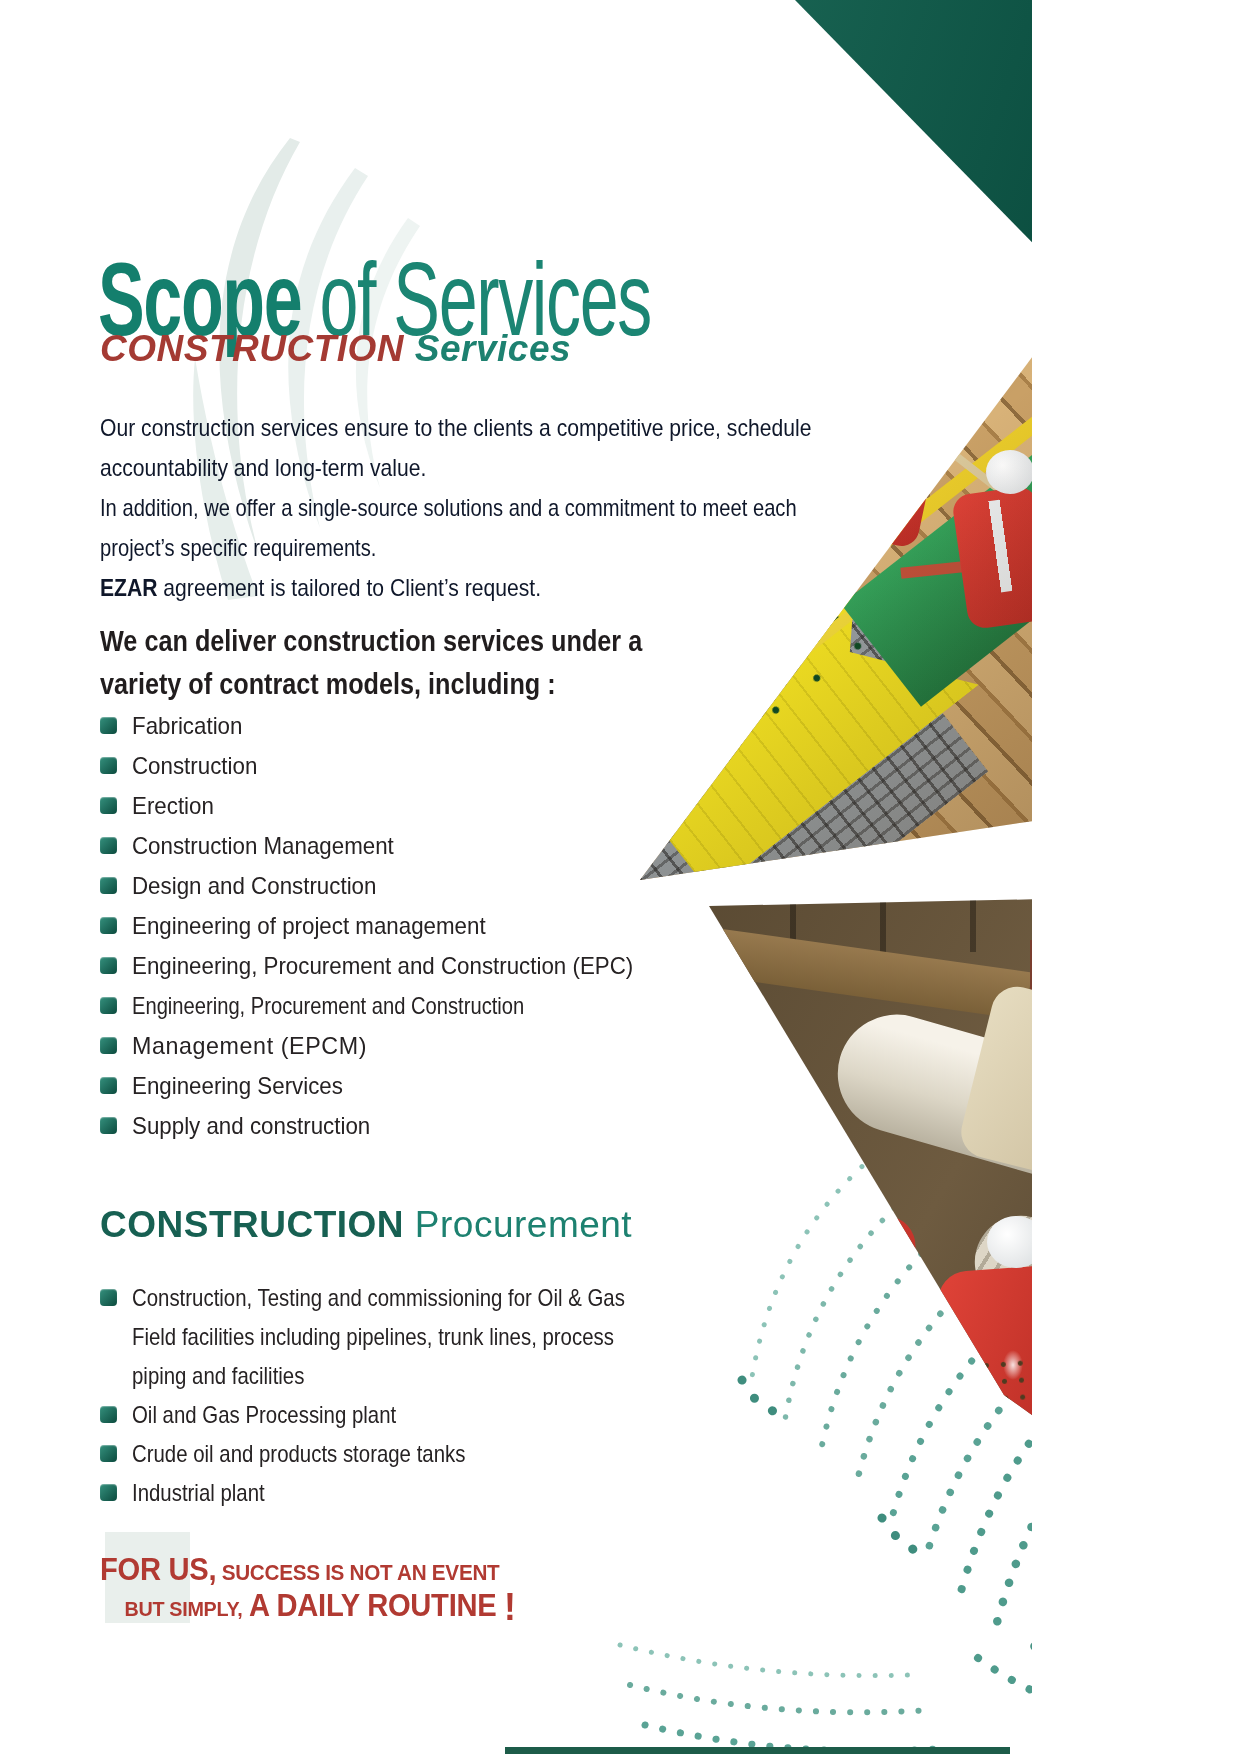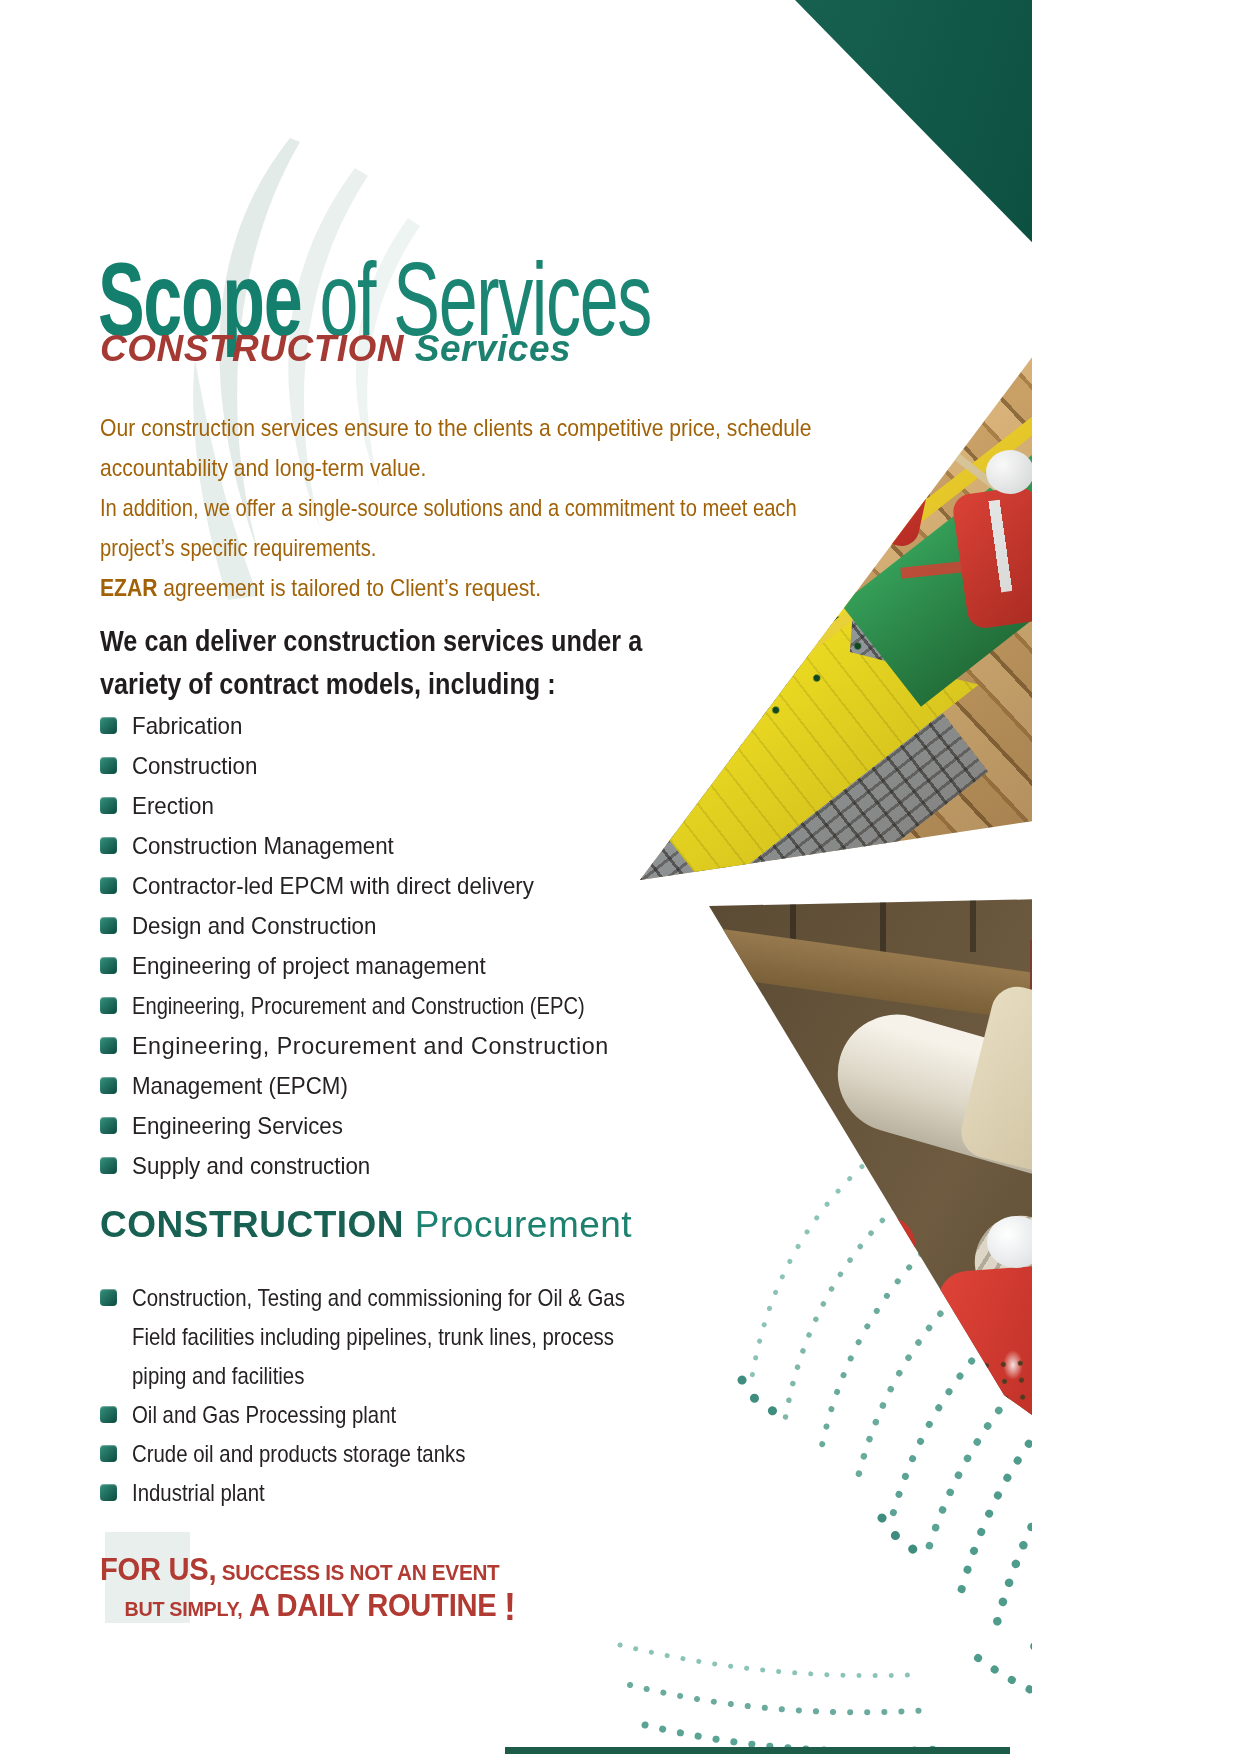--- a/index.html
+++ b/index.html
@@ -109,21 +109,21 @@
   .title-lead{font-weight:bold;color:#147f6d;}
   .title-rest{font-weight:normal;color:#1b8573;}
 
   .section-heading{position:absolute;left:100px;font-size:37px;font-weight:bold;letter-spacing:.5px;white-space:nowrap;z-index:3;}
   .sh-services{top:328px;}
   .sh-capability{top:1204px;}
   .accent-red{color:#a43a33;}
   .accent-teal{color:#1d8170;font-weight:bold;}
   .accent-teal-dark{color:#176052;}
 
-  .intro{position:absolute;left:100px;top:408px;width:900px;font-size:24px;line-height:40px;color:#a16207;z-index:3;}
+  .intro{position:absolute;left:100px;top:408px;width:900px;font-size:24px;line-height:40px;color:#0f172a;z-index:3;}
   .intro .p{transform:scaleX(.88);transform-origin:left;}
   .intro .p.tight{transform:scaleX(.84);}
   .intro b{font-weight:bold;}
 
   .models-heading{position:absolute;left:100px;top:620px;width:660px;font-size:29px;font-weight:bold;line-height:43px;
     color:#211d1e;transform:scaleX(.87);transform-origin:left;z-index:3;}
 
   .bullet-list{position:absolute;left:100px;list-style:none;margin:0;padding:0;z-index:3;}
   .bullet-list li{display:flex;align-items:flex-start;}
   .models-list{top:706px;width:580px;}
@@ -275,24 +275,20 @@
     <li>
         <span class="bullet-sq"></span>
         <span class="label">Erection</span>
       </li>
     <li>
         <span class="bullet-sq"></span>
         <span class="label">Construction Management</span>
       </li>
     <li>
         <span class="bullet-sq"></span>
-        <span class="label">Contractor-led EPCM with direct delivery</span>
-      </li>
-    <li>
-        <span class="bullet-sq"></span>
         <span class="label">Design and Construction</span>
       </li>
     <li>
         <span class="bullet-sq"></span>
         <span class="label">Engineering of project management</span>
       </li>
     <li>
         <span class="bullet-sq"></span>
         <span class="label">Engineering, Procurement and Construction (EPC)</span>
       </li>

